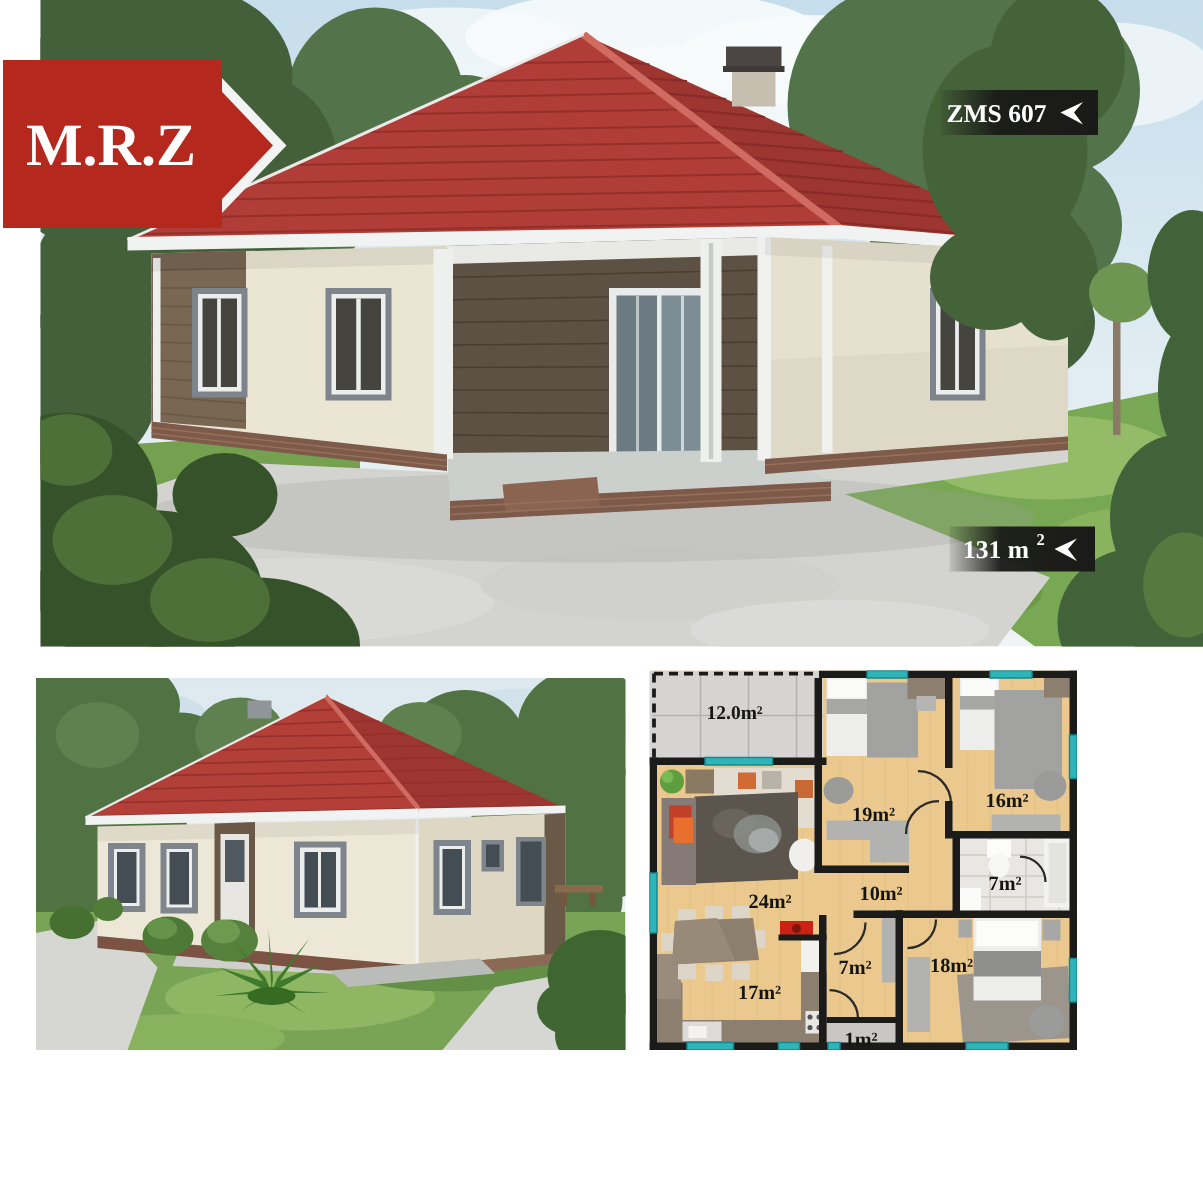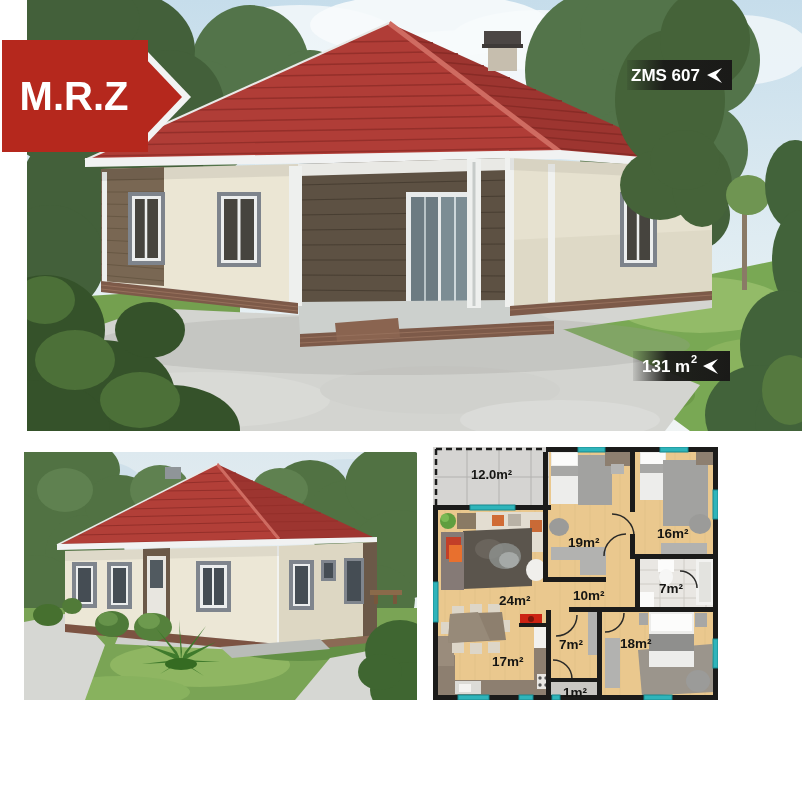--- a/index.html
+++ b/index.html
@@ -1,16 +1,16 @@
 <!DOCTYPE html>
 <html><head>
 <meta charset="utf-8">
 <style>
 html,body{margin:0;padding:0;background:#fff;}
-#c{position:relative;width:802px;height:802px;background:#fff;font-family:Liberation Sans, sans-serif;overflow:hidden;}
+#c{position:relative;width:802px;height:802px;background:#fff;font-family:Liberation Serif, serif;overflow:hidden;}
 svg{position:absolute;left:0;top:0;}
 </style>
 </head>
 <body>
 <div id="c">
 <svg width="802" height="802" viewBox="0 0 802 802">
 <defs>
 <linearGradient id="sky1" x1="0" y1="0" x2="0" y2="1">
   <stop offset="0" stop-color="#c6ddeb"></stop>
   <stop offset="0.55" stop-color="#dfecf2"></stop>

